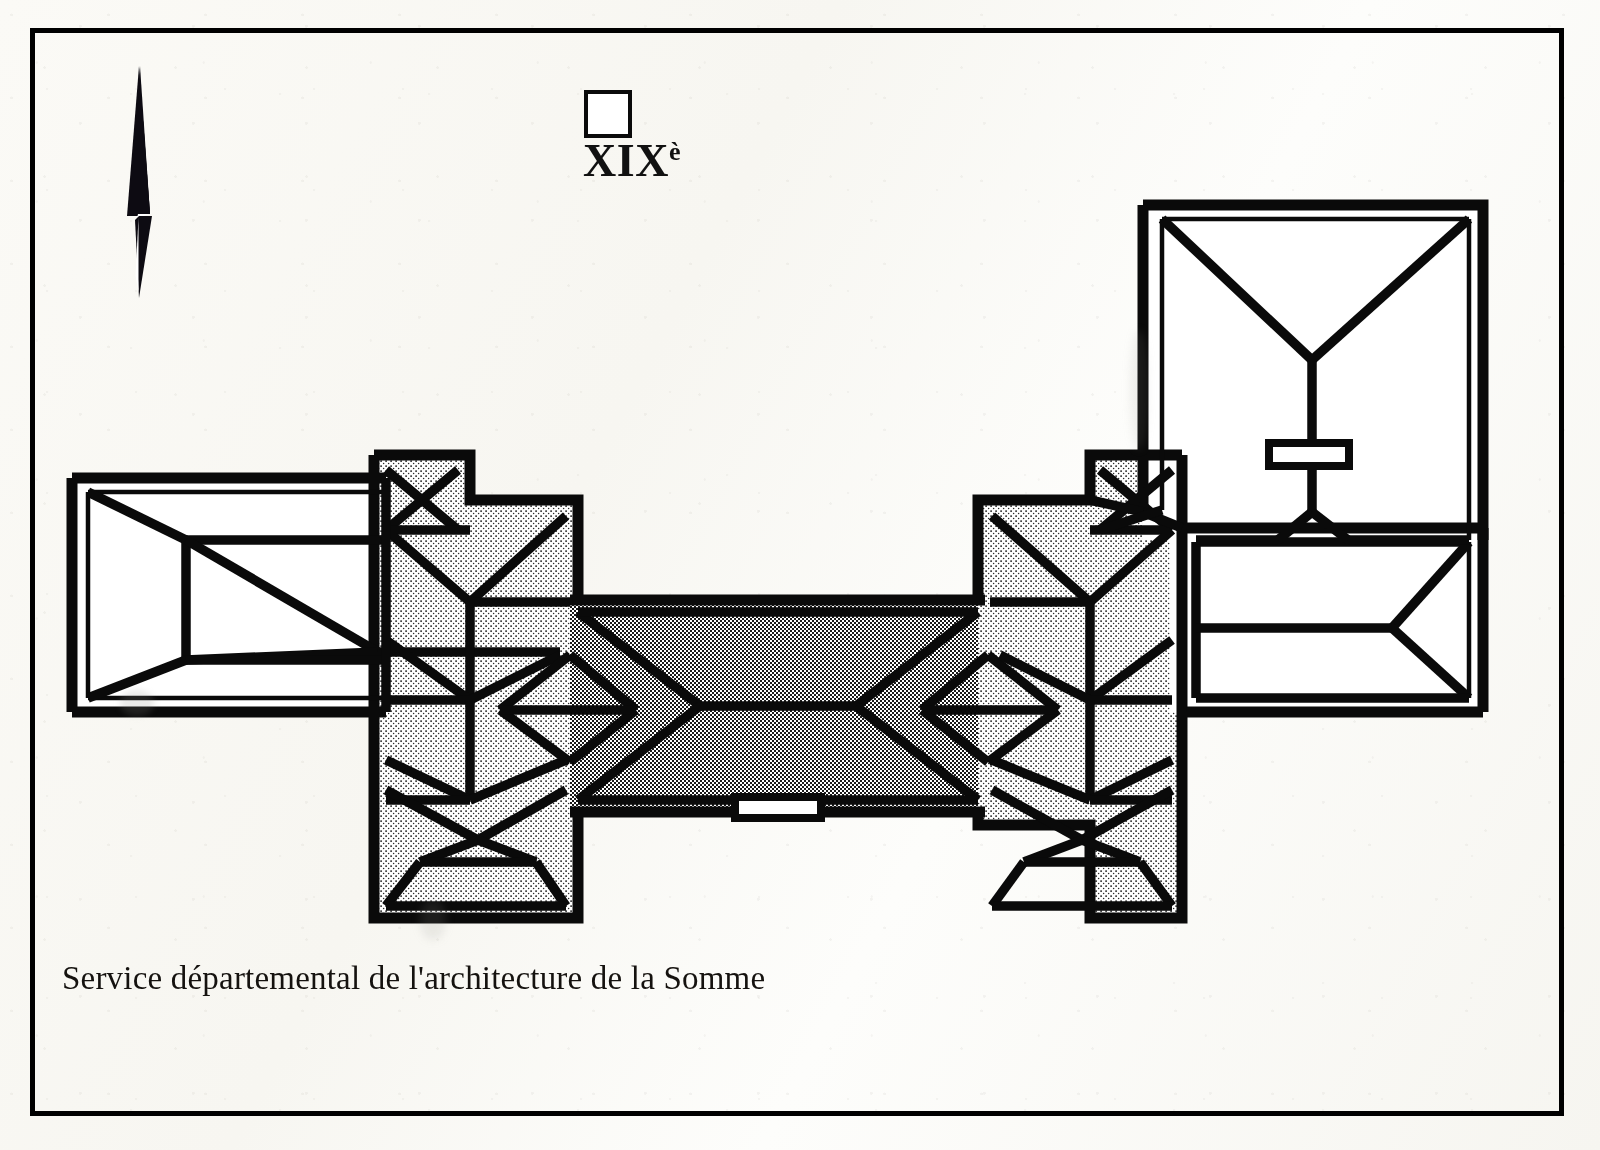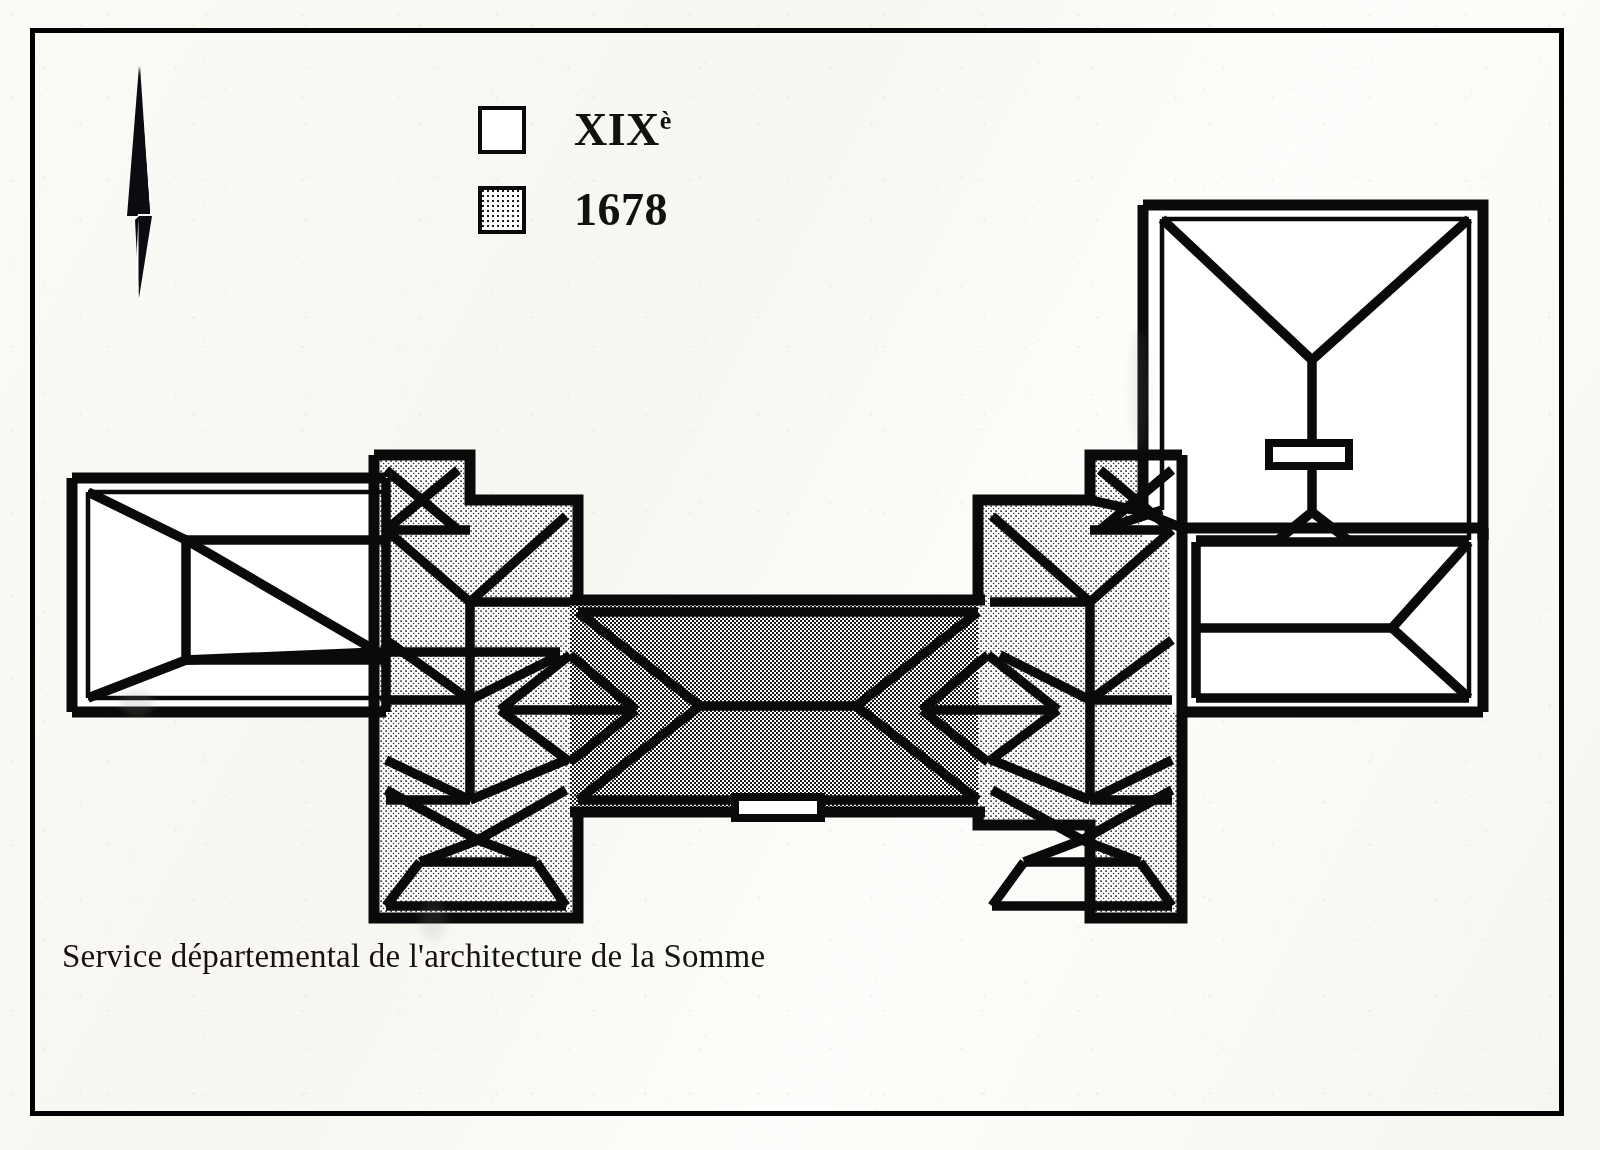--- a/index.html
+++ b/index.html
@@ -51,20 +51,21 @@
   .legend {
     position: absolute;
     left: 478px;
     top: 90px;
     width: 260px;
   }
   .legend-row {
     display: flex;
     align-items: center;
     height: 80px;
+    flex-direction: column;
   }
   .legend-swatch {
     width: 48px;
     height: 48px;
     border: 4px solid #0a0a0a;
     box-sizing: border-box;
     background: #ffffff;
     flex: 0 0 auto;
   }
   .legend-swatch.s1678 {
@@ -91,21 +92,21 @@
     line-height: 1;
   }
   .legend-label sup {
     font-size: 26px;
     vertical-align: super;
     line-height: 1;
   }
   #caption {
     position: absolute;
     left: 62px;
-    top: 938px;
+    top: 960px;
     font-family: "Liberation Serif", serif;
     font-size: 33px;
     color: #15120f;
     letter-spacing: 0.2px;
     white-space: nowrap;
   }
   .smudge {
     position: absolute;
     border-radius: 50%;
     pointer-events: none;
@@ -330,24 +331,20 @@
     </g>
   </svg>
 
   <div class="legend">
     <div class="legend-row">
       <div class="legend-swatch sxixe"></div>
       <div class="legend-label">
         <span>XIX</span><sup>è</sup>
       </div>
     </div>
-    <div class="legend-row">
-      <div class="legend-swatch s1678"></div>
-      <div class="legend-label">1678</div>
-    </div>
   </div>
 
   <div id="caption">Service départemental de l'architecture de la Somme</div>
 
   <div class="smudge" style="left:120px;top:690px;width:34px;height:26px;background:rgba(140,138,132,0.18);filter:blur(3px);"></div>
   <div class="smudge" style="left:420px;top:900px;width:26px;height:40px;background:rgba(150,146,138,0.15);filter:blur(4px);"></div>
   <div class="smudge" style="left:1130px;top:330px;width:18px;height:120px;background:rgba(150,146,140,0.13);filter:blur(4px);"></div>
 
 </div>
 

